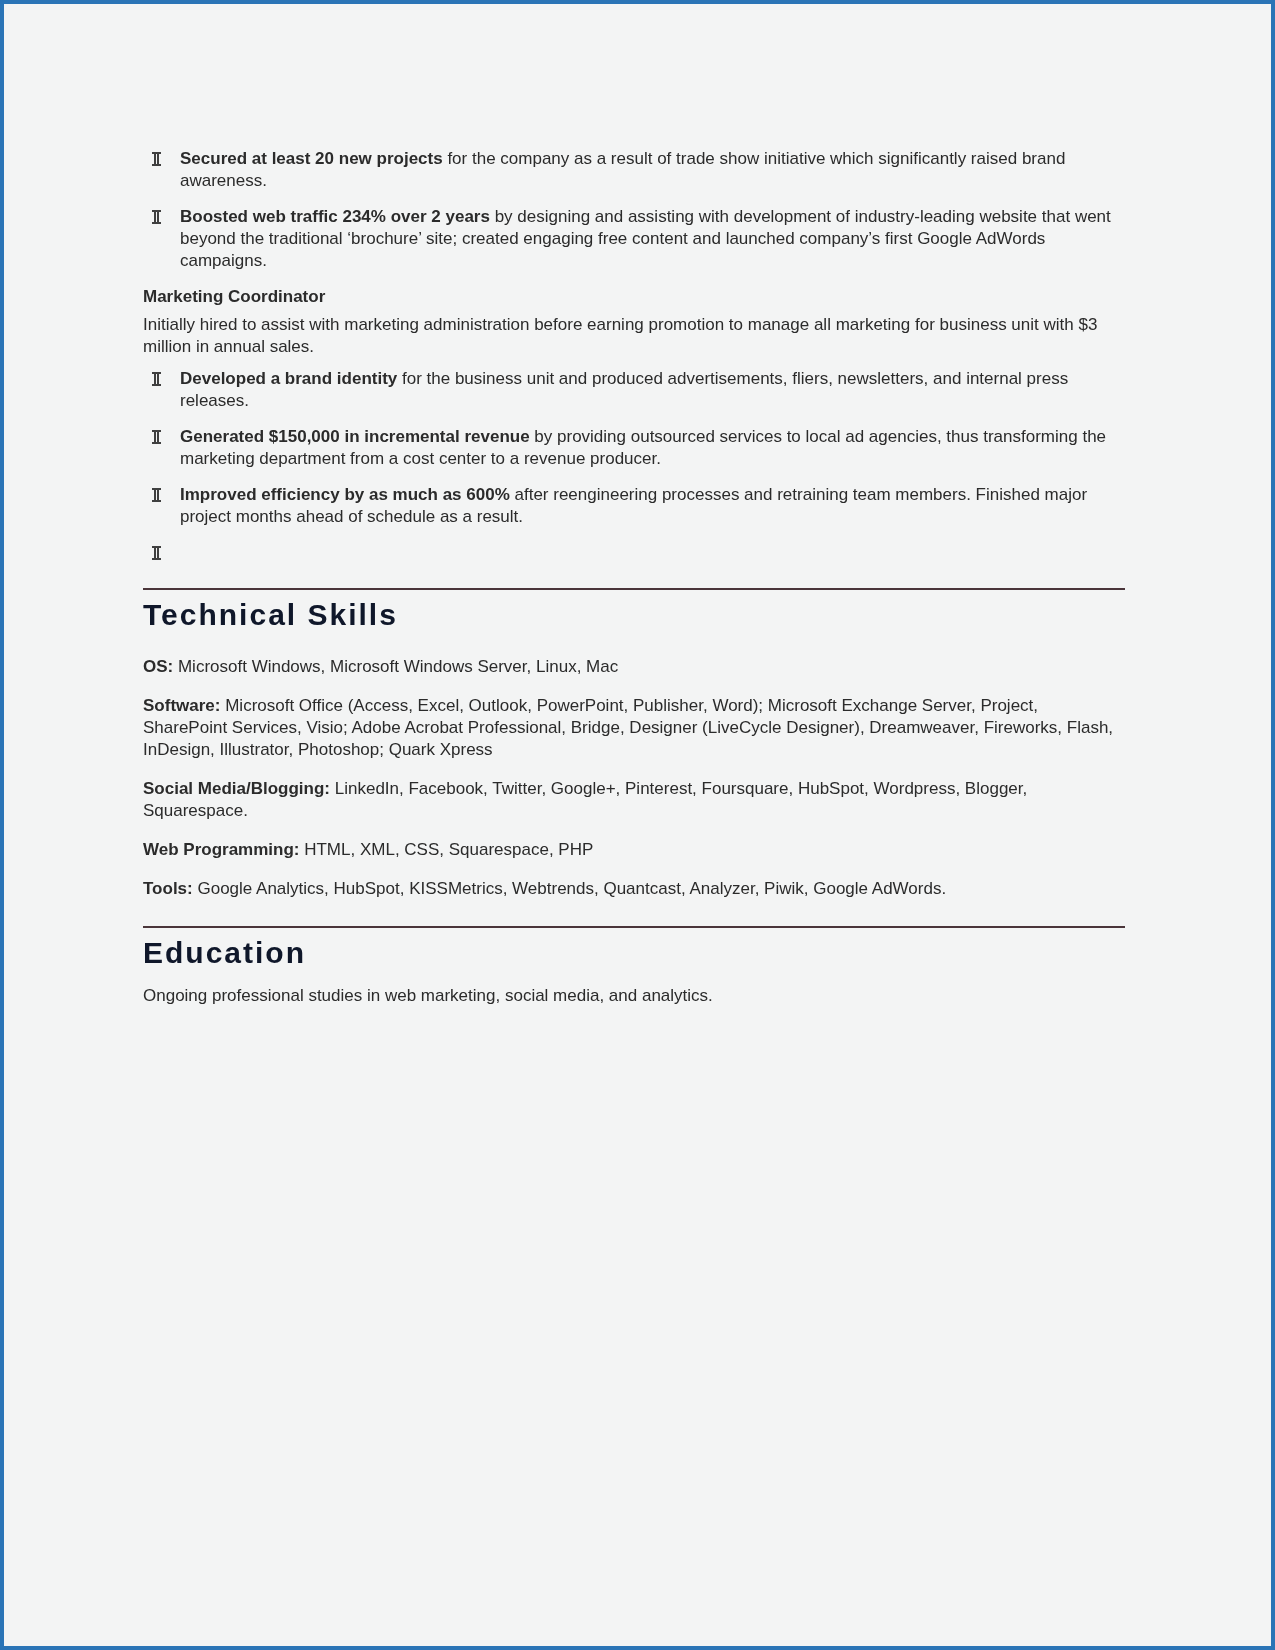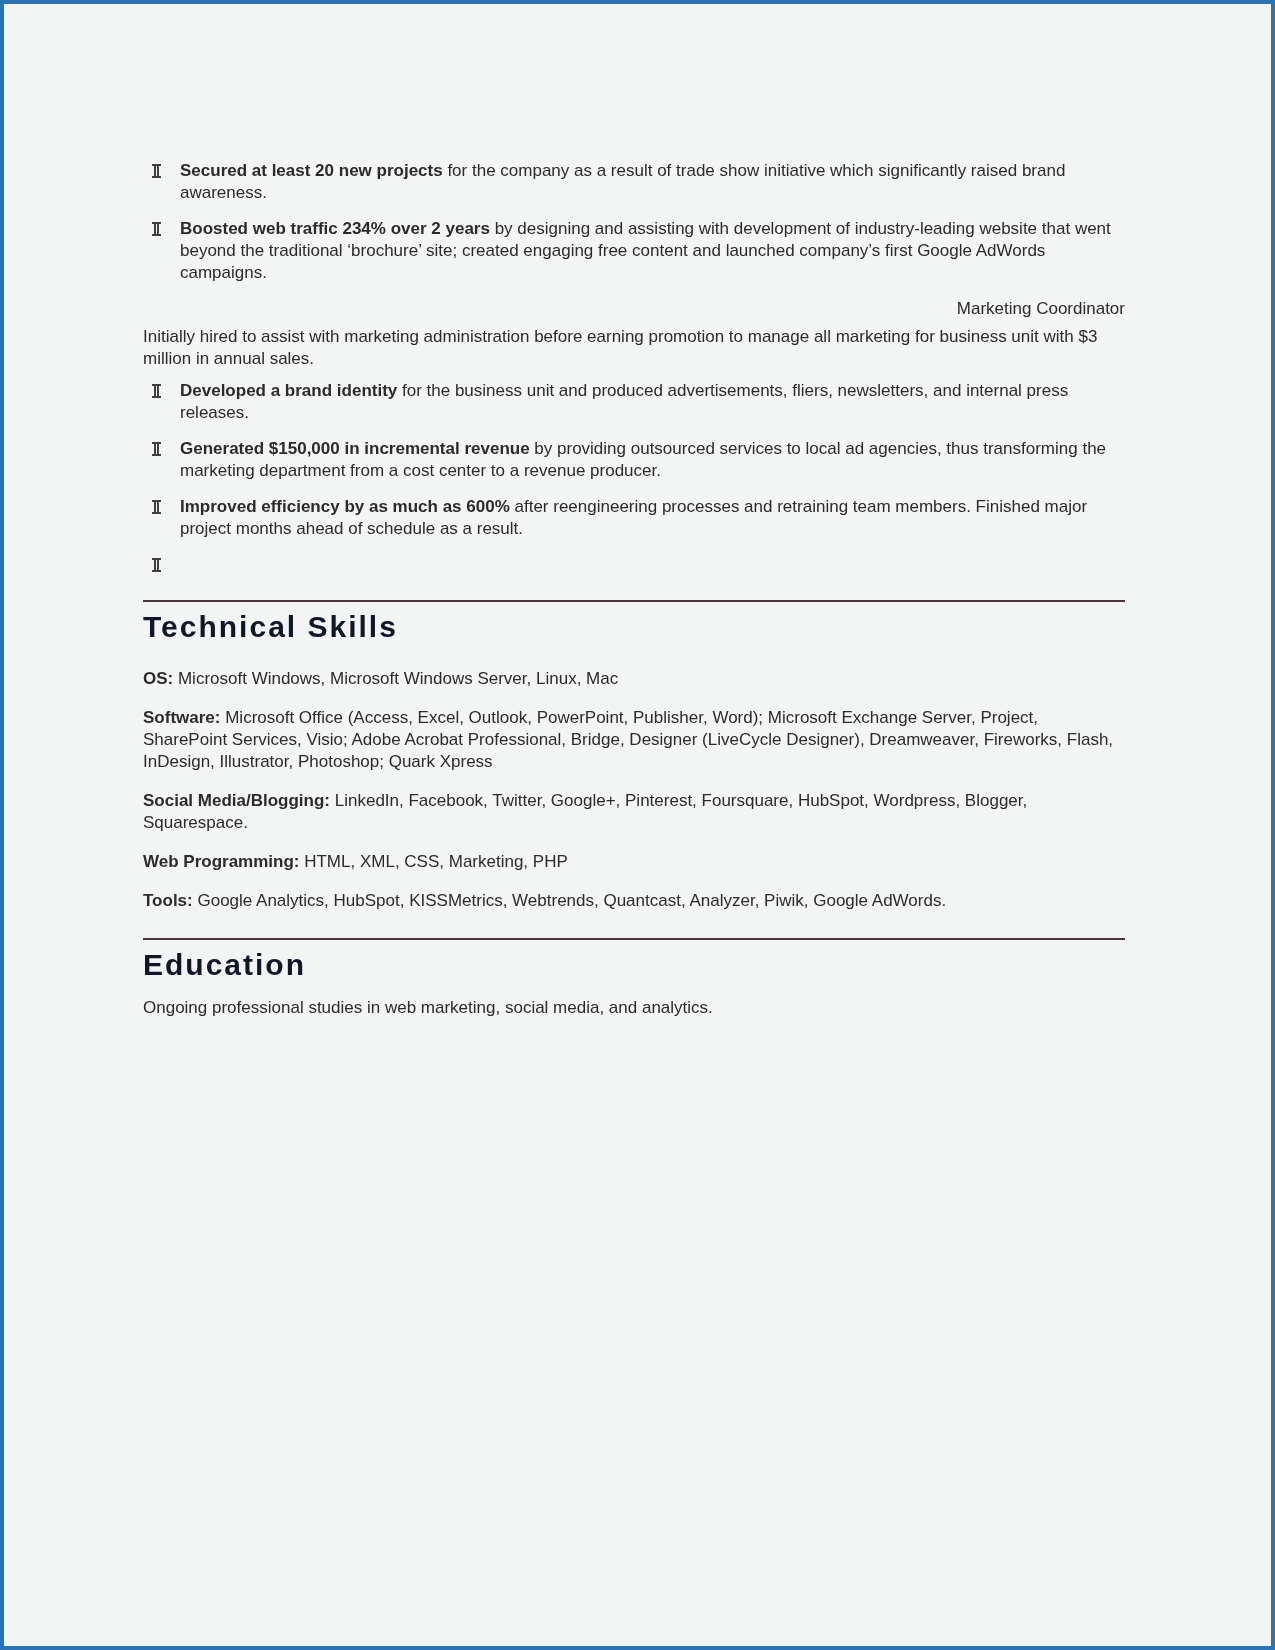--- a/index.html
+++ b/index.html
@@ -12,21 +12,21 @@
     position: relative;
     font-family: "Liberation Sans", sans-serif;
     font-size: 17px;
     line-height: 22px;
     color: #2b2b2b;
     overflow: hidden;
   }
   .content {
     position: absolute;
     left: 139px;
-    top: 12px;
+    top: 0;
     width: 982px;
     padding-top: 144px;
   }
   .b { font-weight: bold; }
 
   ul.bullets {
     list-style: none;
     margin: 0;
     padding: 0;
   }
@@ -56,21 +56,21 @@
     left: 0; right: 0; top: 0; bottom: 0;
     border-top: 2px solid #3f3f3f;
     border-bottom: 2px solid #3f3f3f;
   }
 
   .job-header {
     display: flex;
     justify-content: space-between;
     margin-top: 10px;
   }
-  .job-title { font-weight: normal; text-align: right; }
+  .job-title { font-weight: bold; }
   .job-summary { margin: 6px 0 0 0; }
   ul.bullets.job-bullets { margin-top: 10px; }
 
   .section-rule {
     border: none;
     border-top: 2px solid #4a353a;
     margin: 60px 0 0 0;
     width: 100%;
   }
   .section-rule.second { margin-top: 26px; }
@@ -131,21 +131,21 @@
     </li>
   </ul>
 
   <hr class="section-rule">
   <h2 class="section-heading">Technical Skills</h2>
 
   <div class="skills">
     <p class="first"><span class="b">OS:</span><span> Microsoft Windows, Microsoft Windows Server, Linux, Mac</span></p>
     <p><span class="b">Software:</span><span> Microsoft Office (Access, Excel, Outlook, PowerPoint, Publisher, Word); Microsoft Exchange Server, Project, SharePoint Services, Visio; Adobe Acrobat Professional, Bridge, Designer (LiveCycle Designer), Dreamweaver, Fireworks, Flash, InDesign, Illustrator, Photoshop; Quark Xpress</span></p>
     <p><span class="b">Social Media/Blogging:</span><span> LinkedIn, Facebook, Twitter, Google+, Pinterest, Foursquare, HubSpot, Wordpress, Blogger, Squarespace.</span></p>
-    <p><span class="b">Web Programming:</span><span> HTML, XML, CSS, Marketing, PHP</span></p>
+    <p><span class="b">Web Programming:</span><span> HTML, XML, CSS, Squarespace, PHP</span></p>
     <p><span class="b">Tools:</span><span> Google Analytics, HubSpot, KISSMetrics, Webtrends, Quantcast, Analyzer, Piwik, Google AdWords.</span></p>
   </div>
 
   <hr class="section-rule second">
   <h2 class="section-heading">Education</h2>
 
   <p class="ongoing">Ongoing professional studies in web marketing, social media, and analytics.</p>
 
 </div>
 

